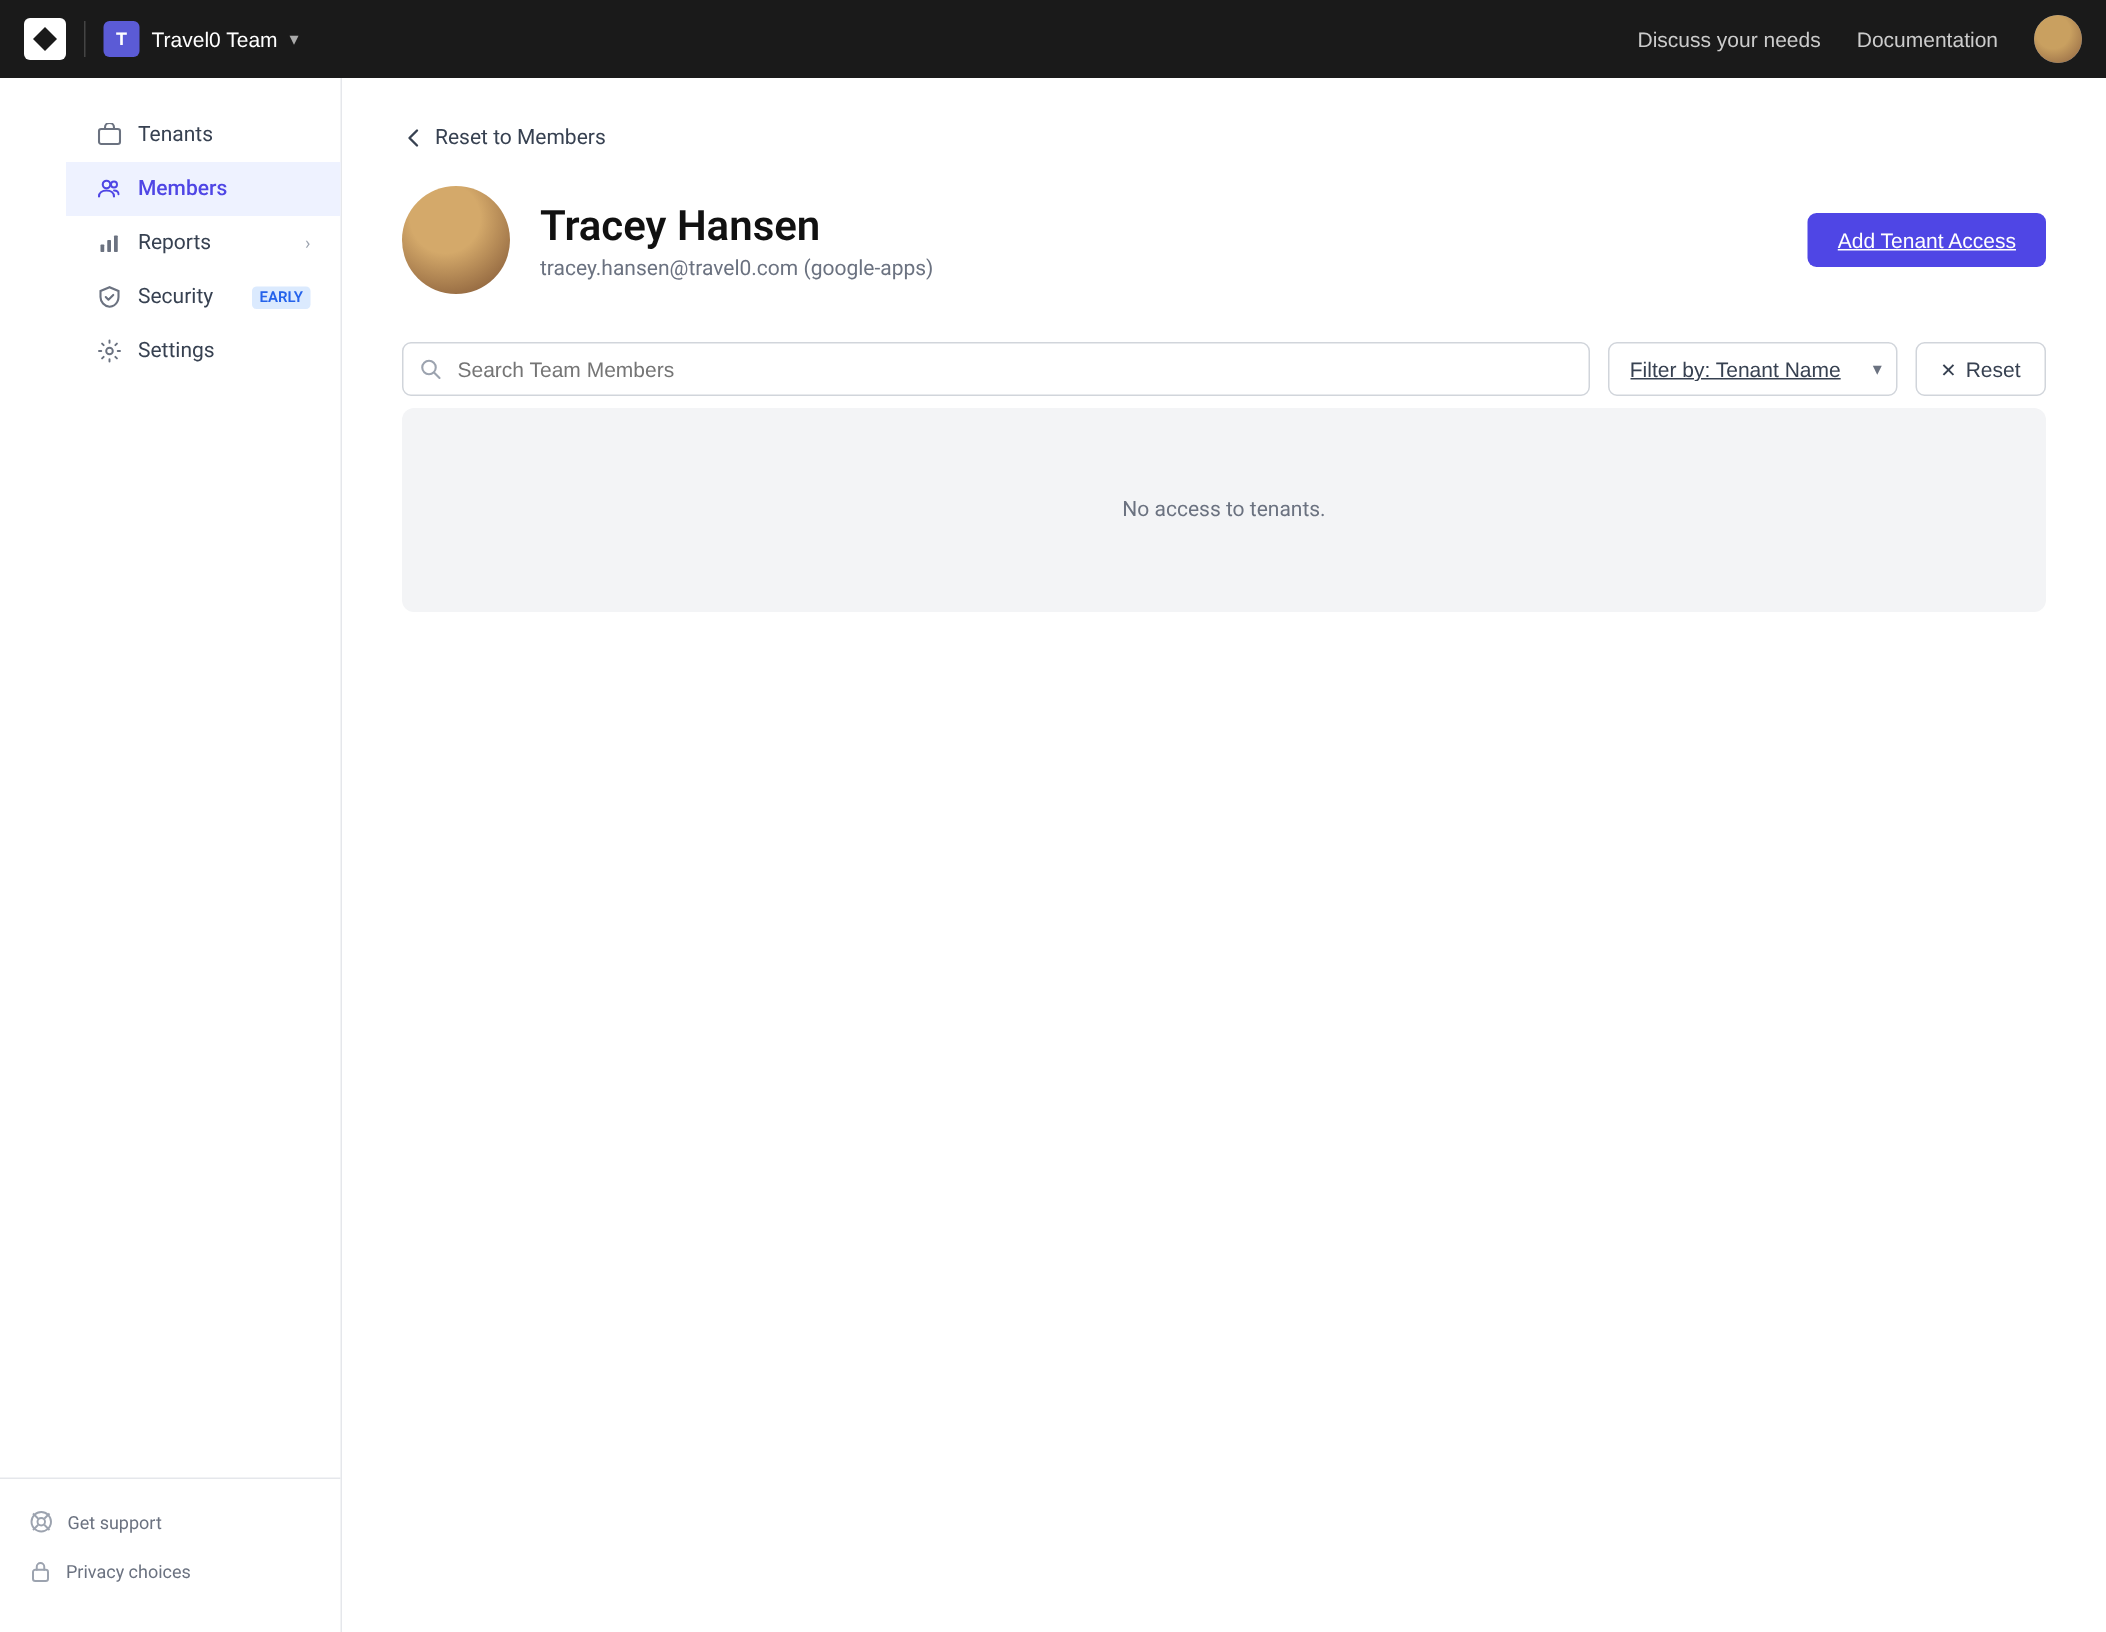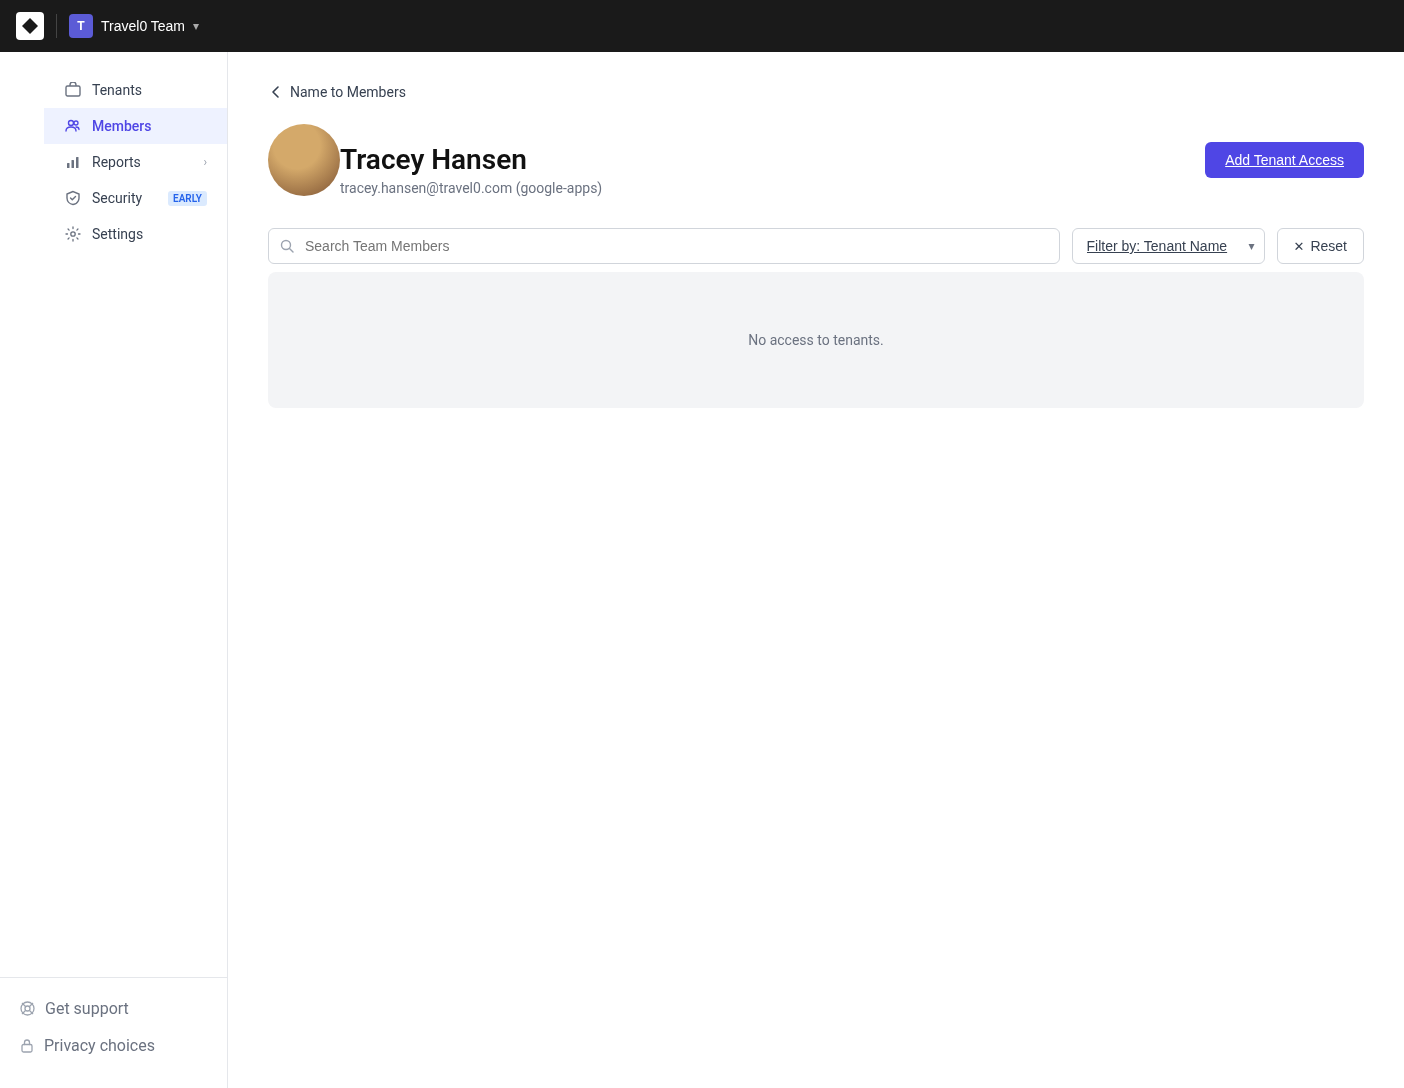--- a/index.html
+++ b/index.html
@@ -93,21 +93,21 @@
       font-weight: 600;
       padding: 2px 5px;
       border-radius: 3px;
       text-transform: uppercase;
     }
     .sidebar-footer { padding: 12px 0; border-top: 1px solid #e5e7eb; margin-top: auto; }
     .sidebar-footer-item {
       display: flex; align-items: center; gap: 10px;
       padding: 9px 20px;
       cursor: pointer;
-      font-size: 16px;
+      font-size: 12px;
       color: #6b7280;
     }
 
     
     .content {
       flex: 1;
       padding: 32px 40px;
       overflow-y: auto;
       background: #fff;
     }
@@ -117,21 +117,21 @@
       color: #374151; font-size: 14px;
       cursor: pointer;
       margin-bottom: 24px;
       width: fit-content;
     }
 
     .member-header {
       display: flex; align-items: center; justify-content: space-between;
       margin-bottom: 32px;
     }
-    .member-info { display: flex; align-items: flex-end; }
+    .member-info { display: flex; align-items: center; gap: 20px; }
     .member-avatar {
       width: 72px; height: 72px; border-radius: 50%;
       overflow: hidden; flex-shrink: 0;
     }
     .member-avatar-img {
       width: 100%; height: 100%;
       background: radial-gradient(circle at 40% 30%, #d4a96a 35%, #7a4f30 100%);
     }
     .member-details {}
     .member-name { font-size: 28px; font-weight: 600; color: #111; margin-bottom: 4px; }
@@ -224,20 +224,27 @@
   <div class="topnav-left">
     <div class="topnav-logo">
       <div class="topnav-logo-inner"></div>
     </div>
     <div class="topnav-divider"></div>
     <button class="topnav-team-btn">
       <div class="topnav-team-avatar">T</div>
       <span>Travel0 Team</span>
       <span style="color:#aaa;font-size:12px;">▾</span>
     </button>
+  </div>
+  <div class="topnav-right">
+    <button class="topnav-link">Discuss your needs</button>
+    <button class="topnav-link">Documentation</button>
+    <div class="topnav-user-avatar">
+      <div class="topnav-user-avatar-img"></div>
+    </div>
   </div>
 </div>
 
 <div class="main-layout">
 
   <div class="sidebar">
     <nav class="sidebar-nav">
 
       <div class="sidebar-item">
         <div class="sidebar-item-icon">
@@ -321,21 +328,21 @@
       </div>
     </div>
   </div>
 
   <div class="content">
 
     <div class="back-link">
       <svg width="16" height="16" viewBox="0 0 16 16" fill="none">
         <path d="M10 3L5 8l5 5" stroke="#374151" stroke-width="1.6" stroke-linecap="round" stroke-linejoin="round"></path>
       </svg>
-      <span>Name to Members</span>
+      <span>Reset to Members</span>
     </div>
 
     <div class="member-header">
       <div class="member-info">
         <div class="member-avatar">
           <div class="member-avatar-img"></div>
         </div>
         <div class="member-details">
           <div class="member-name">Tracey Hansen</div>
           <div class="member-email">tracey.hansen@travel0.com (google-apps)</div>

